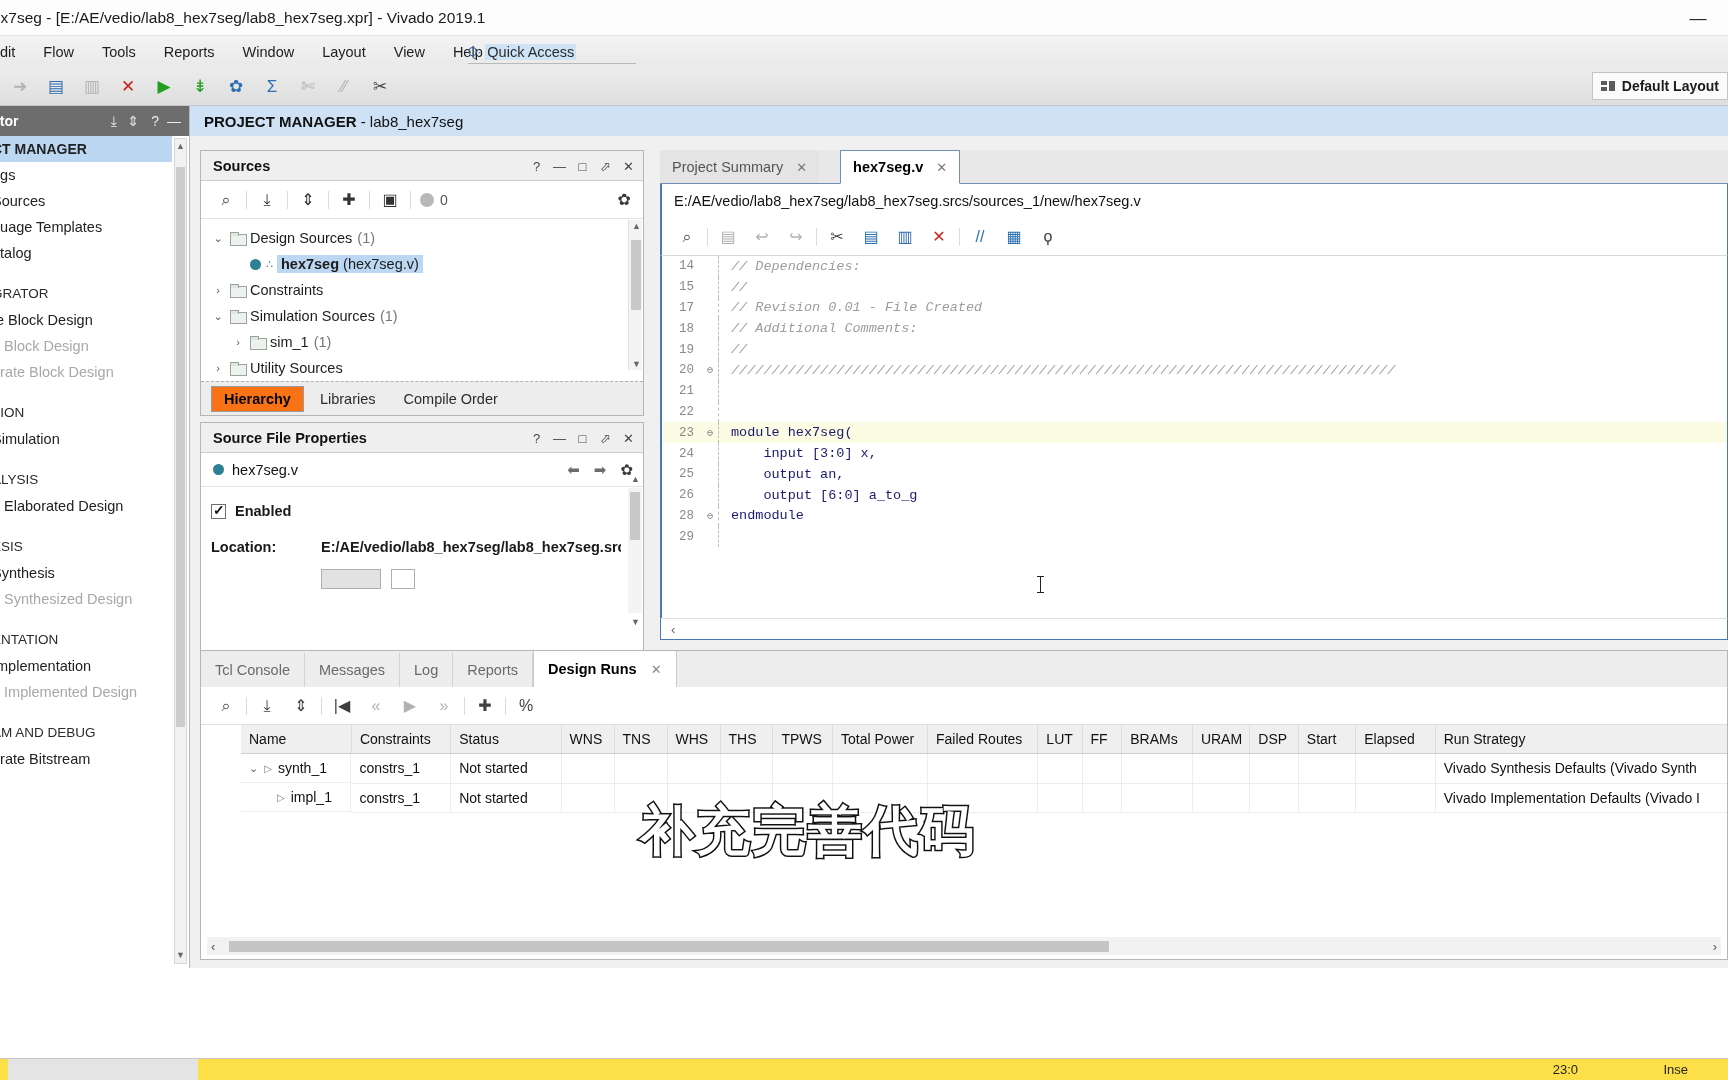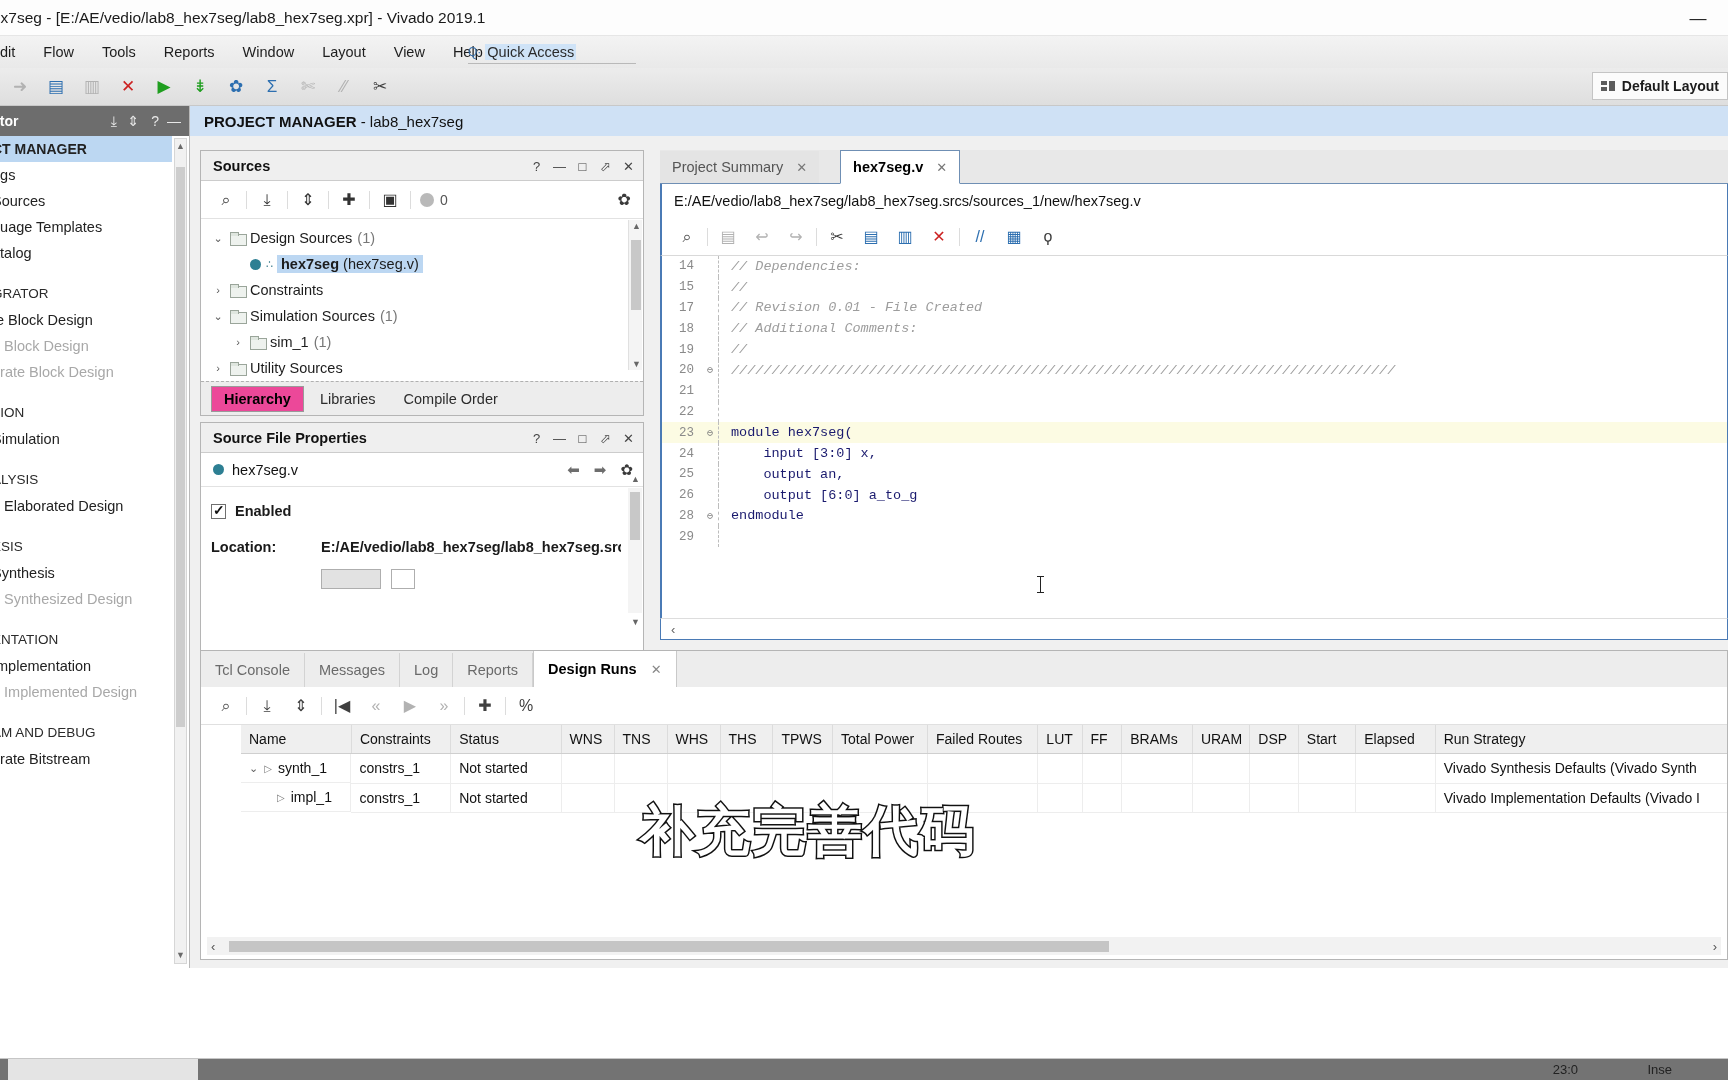--- a/index.html
+++ b/index.html
@@ -198,21 +198,21 @@
   }
   .tabs-row {
     position: absolute; left: 0; bottom: 0; width: 100%; height: 34px;
     background: #ededed; border-top: 1px dashed #b0b0b0;
     display: flex; align-items: center; padding-left: 10px; gap: 4px;
   }
   .tab-b {
     font-size: 14.5px; color: #2c2c2c; padding: 4px 12px;
   }
   .tab-b.active {
-    background: #ec4899; border: 1px solid #9a9a9a; font-weight: bold; color: #000;
+    background: #f97316; border: 1px solid #9a9a9a; font-weight: bold; color: #000;
   }
 
   
   .sfp-panel { left: 10px; top: 286px; width: 444px; height: 352px; }
   .sfp-file {
     height: 34px; display: flex; align-items: center; gap: 8px;
     padding-left: 12px; border-bottom: 1px solid #e2e2e2; position: relative;
   }
   .sfp-file .nm { font-size: 14.5px; color: #111; }
   .sfp-nav {
@@ -384,25 +384,25 @@
     position: absolute; left: 640px; top: 795px; z-index: 50;
     font-family: "DejaVu Sans", sans-serif; font-size: 54px; font-weight: bold;
     color: #fff; letter-spacing: 2px;
     -webkit-text-stroke: 3px #111;
     paint-order: stroke fill;
   }
 
   
   .statusbar {
     position: absolute; left: 0; bottom: 0; width: 1728px; height: 22px;
-    background: #737373; border-top: 1px solid #c6c6c6;
+    background: #fde047; border-top: 1px solid #c6c6c6;
     display: flex; align-items: center; font-size: 13px; color: #222;
   }
   .sb-pos { position: absolute; right: 150px; }
-  .sb-ins { position: absolute; right: 56px; }
+  .sb-ins { position: absolute; right: 40px; }
   .sb-left { position: absolute; left: 8px; width: 190px; height: 22px; background: #e4e4e4; }
 
   .ic-red { color: #cc2222; }
   .ic-green { color: #1f9e1f; }
   .ic-blue { color: #2d6fb0; }
   .ic-gray { color: #b2b2b2; }
   .ic-dark { color: #3f3f3f; }
 </style>
 </head>
 <body>

